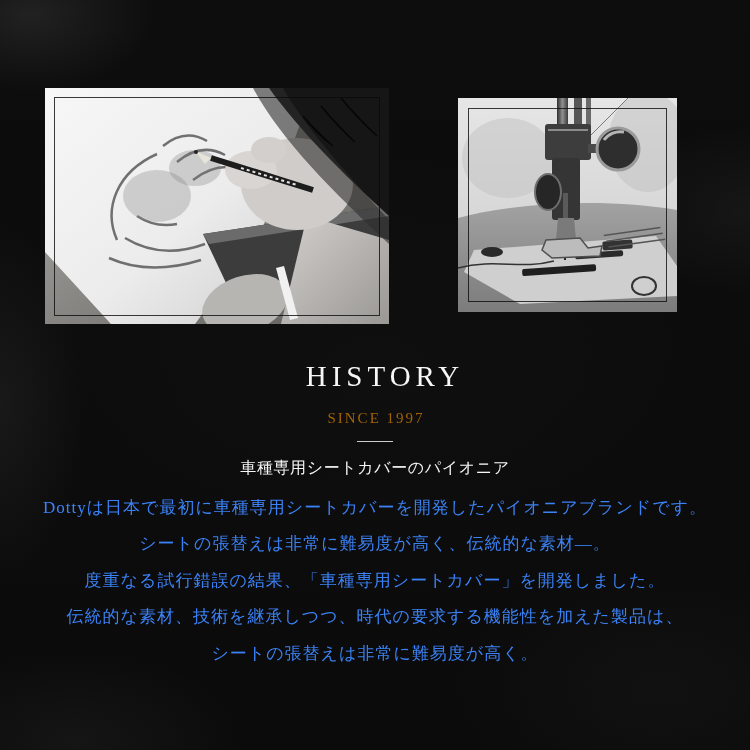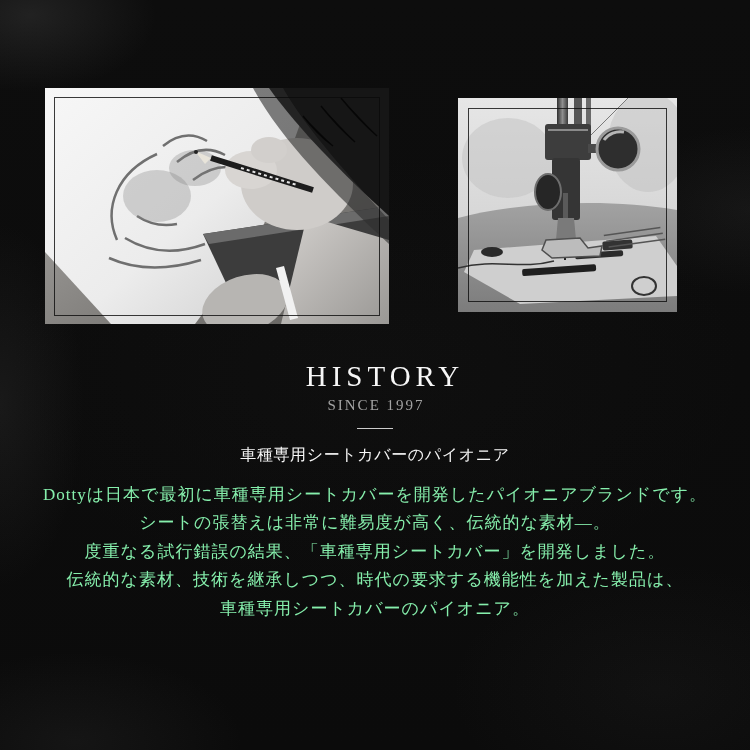--- a/index.html
+++ b/index.html
@@ -23,29 +23,29 @@
   .inner-frame{position:absolute;border:1px solid rgba(10,10,10,0.8);pointer-events:none;}
   .photo-left .inner-frame{left:9px;top:9px;right:9px;bottom:8px;}
   .photo-right .inner-frame{left:10px;top:10px;right:10px;bottom:10px;}
 
   .history-text{position:absolute;left:0;right:0;top:358px;text-align:center;color:#f5f5f5;}
   .history-title{
     margin:0;font-size:29px;font-weight:normal;letter-spacing:5px;padding-left:20px;
     line-height:36px;color:#f7f7f7;
   }
   .history-subtitle{
-    margin-top:3px;font-size:15px;letter-spacing:2px;padding-left:2px;line-height:16px;color:#a3a3a3;
+    margin-top:16px;font-size:15px;letter-spacing:2px;padding-left:2px;line-height:16px;color:#a16207;
   }
   .divider{width:36px;height:1px;background:#cccccc;margin:15px auto 0;}
   .history-heading{
     margin:13px 12px 0;font-size:16px;font-weight:normal;letter-spacing:0.6px;line-height:26px;color:#f6f6f6;
   }
   .history-paragraph{margin:13px 0 0;}
   .history-paragraph p{
-    margin:0;font-size:17px;letter-spacing:1px;line-height:28.4px;color:#86efac;
+    margin:8px;font-size:17px;letter-spacing:1px;line-height:28.4px;color:#3b82f6;
   }
 </style>
 </head>
 <body>
 
 <div>
 
   <div class="photo photo-left">
     <svg viewBox="0 0 344 236" preserveAspectRatio="none">
       <defs>
@@ -167,17 +167,17 @@
   <div class="history-text">
     <h1 class="history-title">HISTORY</h1>
     <div class="history-subtitle">SINCE 1997</div>
     <div class="divider"></div>
     <h2 class="history-heading">車種専用シートカバーのパイオニア</h2>
     <div class="history-paragraph">
       <p>Dottyは日本で最初に車種専用シートカバーを開発したパイオニアブランドです。</p>
       <p>シートの張替えは非常に難易度が高く、伝統的な素材―。</p>
       <p>度重なる試行錯誤の結果、「車種専用シートカバー」を開発しました。</p>
       <p>伝統的な素材、技術を継承しつつ、時代の要求する機能性を加えた製品は、</p>
-      <p>車種専用シートカバーのパイオニア。</p>
+      <p>シートの張替えは非常に難易度が高く。</p>
     </div>
   </div>
 
 </div>
 
 </body></html>

